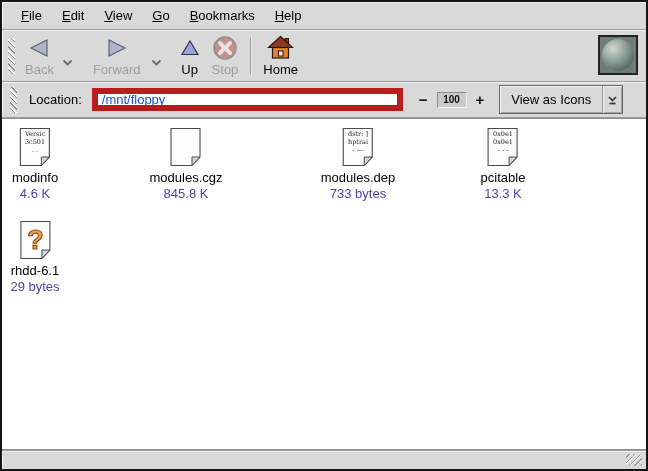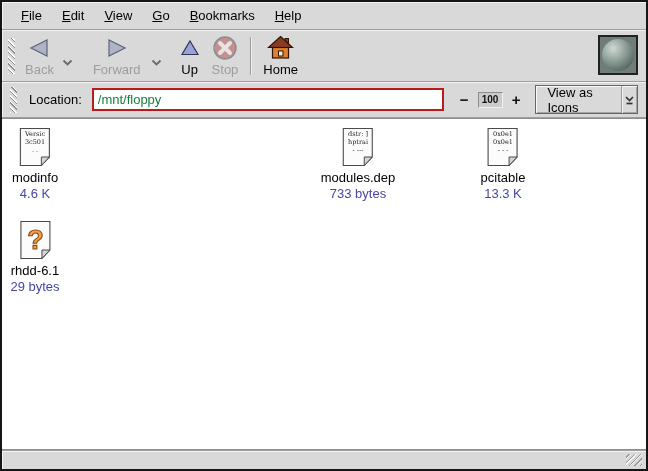--- a/index.html
+++ b/index.html
@@ -62,23 +62,23 @@
 
   
   .locationbar {
     height:36px; flex:none;
     display:flex; align-items:center;
     padding:0 8px;
     border-bottom:1px solid #9e9e9e;
   }
   .loc-label { font-size:13px; color:#000; margin:0 10px 0 12px; }
   .loc-input {
-    width:352px; height:23px; flex:none;
-    border:2px solid #b91c1c;
-    background:#fff; color:#15803d;
+    width:311px; height:23px; flex:none;
+    border:6px solid #b91c1c;
+    background:#fff; color:#1d4ed8;
     font-family:"Liberation Sans","DejaVu Sans",sans-serif;
     font-size:13px; padding:0 4px;
   }
   .zoom-out, .zoom-in {
     font-size:15px; font-weight:bold; color:#111;
     padding:0 2px; cursor:default;
   }
   .zoom-out { margin-left:14px; }
   .zoom-level {
     width:30px; height:16px; margin:0 7px;
@@ -255,20 +255,32 @@
       </svg>
       <div class="preview">
             <div>Versic</div>
             <div>3c501</div>
             <div>. .</div>
           </div>
     </div>
     <div class="file-name">modinfo</div>
     <div class="file-size">4.6 K</div>
   </div>
+      <div class="file-item" style="left: 184px; top: 8px;">
+    <div class="doc-icon">
+      <svg width="34" height="40" viewBox="0 0 34 40">
+        <path d="M2.5,1.5 H31.5 V30 L23.5,38.5 H2.5 Z" fill="#fcfcfc" stroke="#4a4a4a" stroke-width="1.1"></path>
+        <path d="M31.5,30 L23.5,38.5 V30 Z" fill="#d6d6d6" stroke="#4a4a4a" stroke-width="1"></path>
+
+      </svg>
+      <div class="preview"></div>
+    </div>
+    <div class="file-name">modules.cgz</div>
+    <div class="file-size">845.8 K</div>
+  </div>
       <div class="file-item" style="left: 356px; top: 8px;">
     <div class="doc-icon">
       <svg width="34" height="40" viewBox="0 0 34 40">
         <path d="M2.5,1.5 H31.5 V30 L23.5,38.5 H2.5 Z" fill="#fcfcfc" stroke="#4a4a4a" stroke-width="1.1"></path>
         <path d="M31.5,30 L23.5,38.5 V30 Z" fill="#d6d6d6" stroke="#4a4a4a" stroke-width="1"></path>
 
       </svg>
       <div class="preview">
             <div>dstr: ]</div>
             <div>hptrai</div>

